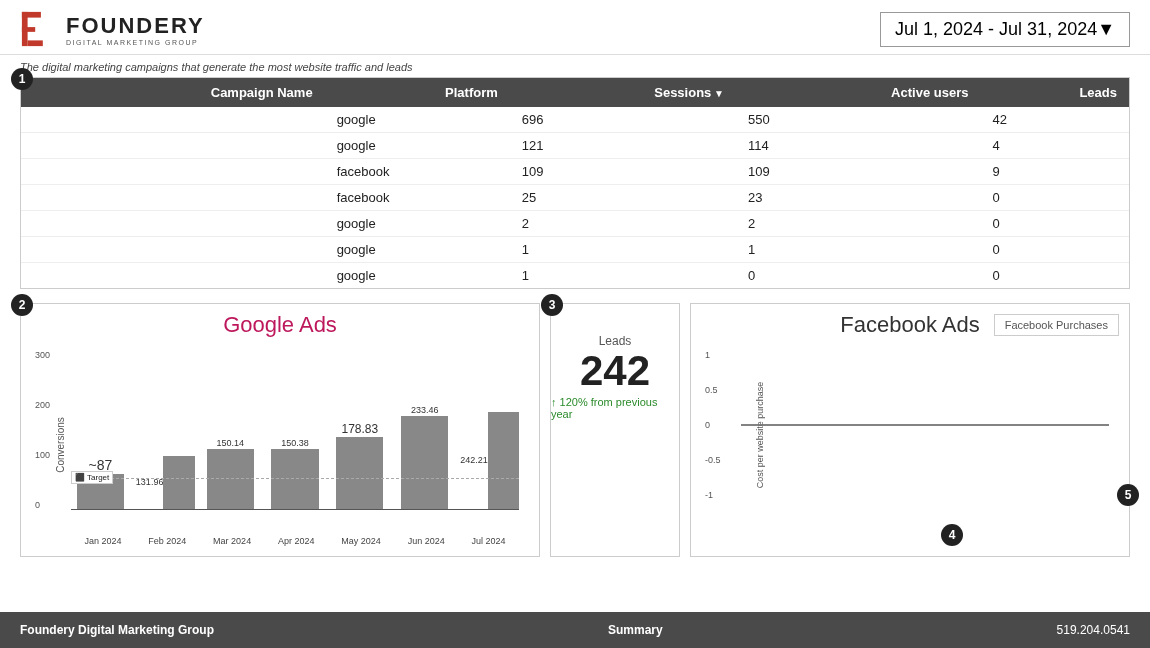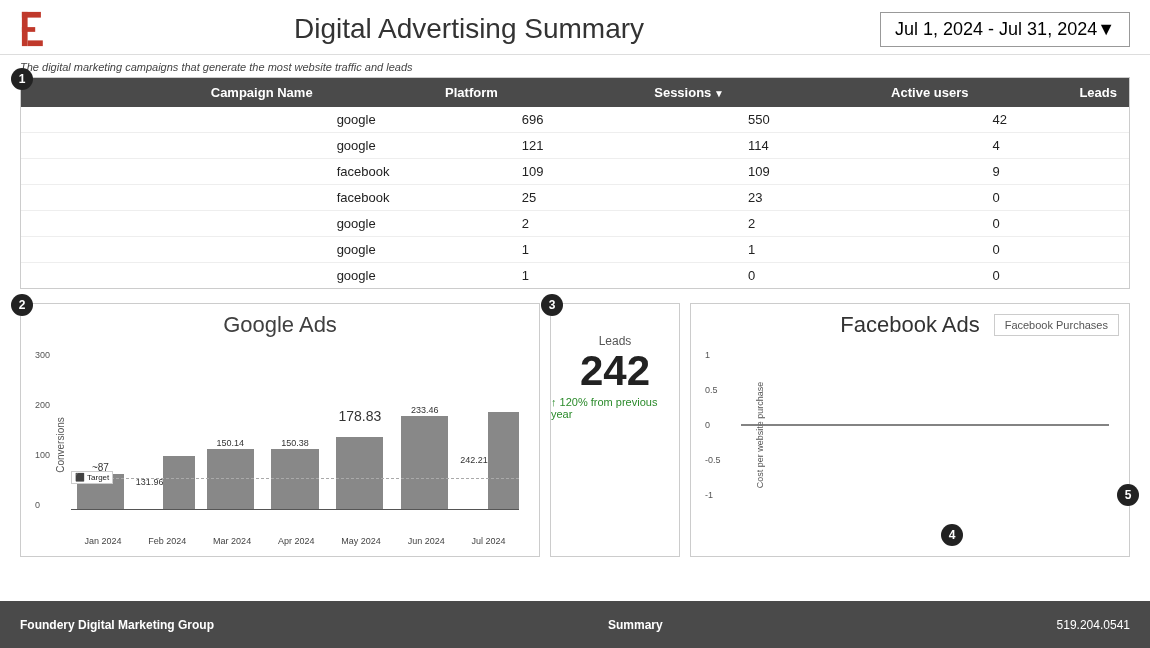--- a/index.html
+++ b/index.html
@@ -25,21 +25,21 @@
     thead th.sortable::after { content: ' ▼'; font-size: 10px; }
     tbody tr td { padding: 5px 12px; font-size: 13px; border-bottom: 1px solid #eee; }
     tbody tr:last-child td { border-bottom: none; }
 
     
     .bottom-section { display: flex; padding: 10px 20px 0 20px; gap: 10px; }
 
     
     .google-ads-area { flex: 0 0 520px; border: 1px solid #ccc; padding: 8px 10px 6px 10px; position: relative; }
     .section-label-q { font-size: 11px; font-style: italic; color: #444; margin-bottom: 2px; }
-    .chart-title { font-size: 22px; font-weight: 400; text-align: center; color: #404040; margin-bottom: 2px; }
+    .chart-title { font-size: 22px; font-weight: 400; text-align: center; color: #be185d; margin-bottom: 2px; }
 
     
     .bar-chart { position: relative; width: 100%; height: 210px; }
     .bars-area { position: absolute; left: 40px; right: 10px; top: 10px; bottom: 40px; display: flex; align-items: flex-end; gap: 6px; border-bottom: 1.5px solid #555; }
     .target-line { position: absolute; left: 40px; right: 10px; border-top: 1.5px dashed #aaa; margin-top: 7px; }
     .target-badge { position: absolute; background: #fff; border: 1px solid #ccc; font-size: 8px; padding: 1px 4px; }
     .y-labels { position: absolute; left: 4px; top: 10px; bottom: 40px; display: flex; flex-direction: column; justify-content: space-between; font-size: 9px; color: #555; }
 
     
     .leads-kpi { flex: 0 0 130px; display: flex; flex-direction: column; align-items: center; justify-content: flex-start; padding-top: 30px; border: 1px solid #ccc; }
@@ -49,43 +49,46 @@
 
     
     .facebook-ads-area { flex: 1; border: 1px solid #ccc; padding: 8px 10px 6px 10px; position: relative; }
     .fb-chart-title { font-size: 22px; font-weight: 400; text-align: center; color: #333; margin-bottom: 2px; }
     .fb-purchases-box { position: absolute; top: 10px; right: 10px; border: 1.5px solid #ccc; padding: 4px 10px; font-size: 11px; color: #555; background: #fff; }
 
     
     .fb-chart-area { position: relative; width: 100%; height: 190px; }
 
     
-    .footer { background: #4a4a4a; color: #fff; display: flex; justify-content: space-between; align-items: center; padding: 6px 20px; position: absolute; bottom: 0; left: 0; right: 0; height: 47px; }
+    .footer { background: #4a4a4a; color: #fff; display: flex; justify-content: space-between; align-items: center; padding: 6px 20px; position: absolute; bottom: 0; left: 0; right: 0; height: 36px; }
     .footer-left { font-size: 12px; font-weight: 600; }
     .footer-center { font-size: 12px; font-weight: 600; }
     .footer-right { font-size: 12px; }
 
     .section-number { position: absolute; left: -10px; top: -10px; width: 22px; height: 22px; background: #222; color: #fff; border-radius: 50%; display: flex; align-items: center; justify-content: center; font-size: 12px; font-weight: bold; z-index: 10; }
 
     .relative-wrap { position: relative; }
   </style>
 </head>
 <body>
 
 <div class="header">
   <div class="logo-area">
 
     <svg class="logo-icon" viewBox="0 0 40 40">
       <rect x="2" y="2" width="6" height="36" fill="#c0392b"></rect>
       <rect x="2" y="2" width="20" height="6" fill="#c0392b"></rect>
       <rect x="2" y="18" width="14" height="5" fill="#c0392b"></rect>
       <rect x="8" y="32" width="16" height="6" fill="#c0392b"></rect>
     </svg>
-  </div>
-  <div class="page-title">Digital Advertising Summary</div>
+    <div class="logo-text">
+      <span class="logo-name">FOUNDERY</span>
+      <span class="logo-sub">DIGITAL MARKETING GROUP</span>
+    </div>
+  </div>
   <button class="date-range-btn">
     <span>Jul 1, 2024 - Jul 31, 2024</span>
     <span>▼</span>
   </button>
 </div>
 
 <div class="section1">
   <div class="section-note">The digital marketing campaigns that generate the most website traffic and leads</div>
   <div class="table-wrapper relative-wrap">
     <div class="section-number">1</div>
@@ -166,37 +169,37 @@
         <span>300</span>
         <span>200</span>
         <span>100</span>
         <span>0</span>
       </div>
 
       <div style="position:absolute;left:2px;top:50%;transform:translateY(-50%) rotate(-90deg);font-size:10px;color:#555;white-space:nowrap;">Conversions</div>
 
       <div class="bars-area" id="bars-area">
       <div style="display: flex; flex-direction: column; align-items: center; flex: 1 1 0%;">
-            <div style="font-size: 10px; color: rgb(51, 51, 51); margin-bottom: 1px; text-align: right; margin-top: 28px;">~87</div>
+            <div style="font-size: 14px; color: rgb(51, 51, 51); margin-bottom: 1px; text-align: right; margin-top: 28px;">~87</div>
             <div style="background: rgb(136, 136, 136); width: 80%; height: 35px;"></div>
           </div>
           <div style="display: flex; flex-direction: row; align-items: center; flex: 1 1 0%;">
             <div style="font-size: 9px; color: rgb(51, 51, 51); margin-bottom: 1px; text-align: center;">131.96</div>
             <div style="background: rgb(136, 136, 136); width: 80%; height: 53px;"></div>
           </div>
           <div style="display: flex; flex-direction: column; align-items: center; flex: 1 1 0%;">
             <div style="font-size: 9px; color: rgb(51, 51, 51); margin-bottom: 1px; text-align: center;">150.14</div>
             <div style="background: rgb(136, 136, 136); width: 80%; height: 60px;"></div>
           </div>
           <div style="display: flex; flex-direction: column; align-items: center; flex: 1 1 0%;">
             <div style="font-size: 9px; color: rgb(51, 51, 51); margin-bottom: 1px; text-align: center;">150.38</div>
             <div style="background: rgb(136, 136, 136); width: 80%; height: 60px;"></div>
           </div>
           <div style="display: flex; flex-direction: column; align-items: center; flex: 1 1 0%;">
-            <div style="font-size: 14px; color: rgb(51, 51, 51); margin-bottom: 13px; text-align: center;">178.83</div>
+            <div style="font-size: 12px; color: rgb(51, 51, 51); margin-bottom: 1px; text-align: center;">178.83</div>
             <div style="background: rgb(136, 136, 136); width: 80%; height: 72px;"></div>
           </div>
           <div style="display: flex; flex-direction: column; align-items: center; flex: 1 1 0%;">
             <div style="font-size: 9px; color: rgb(51, 51, 51); margin-bottom: 1px; text-align: center;">233.46</div>
             <div style="background: rgb(136, 136, 136); width: 80%; height: 93px;"></div>
           </div>
           <div style="display: flex; flex-direction: row; align-items: center; flex: 1 1 0%;">
             <div style="font-size: 9px; color: rgb(51, 51, 51); margin-bottom: 1px; text-align: center;">242.21</div>
             <div style="background: rgb(136, 136, 136); width: 80%; height: 97px;"></div>
           </div>

